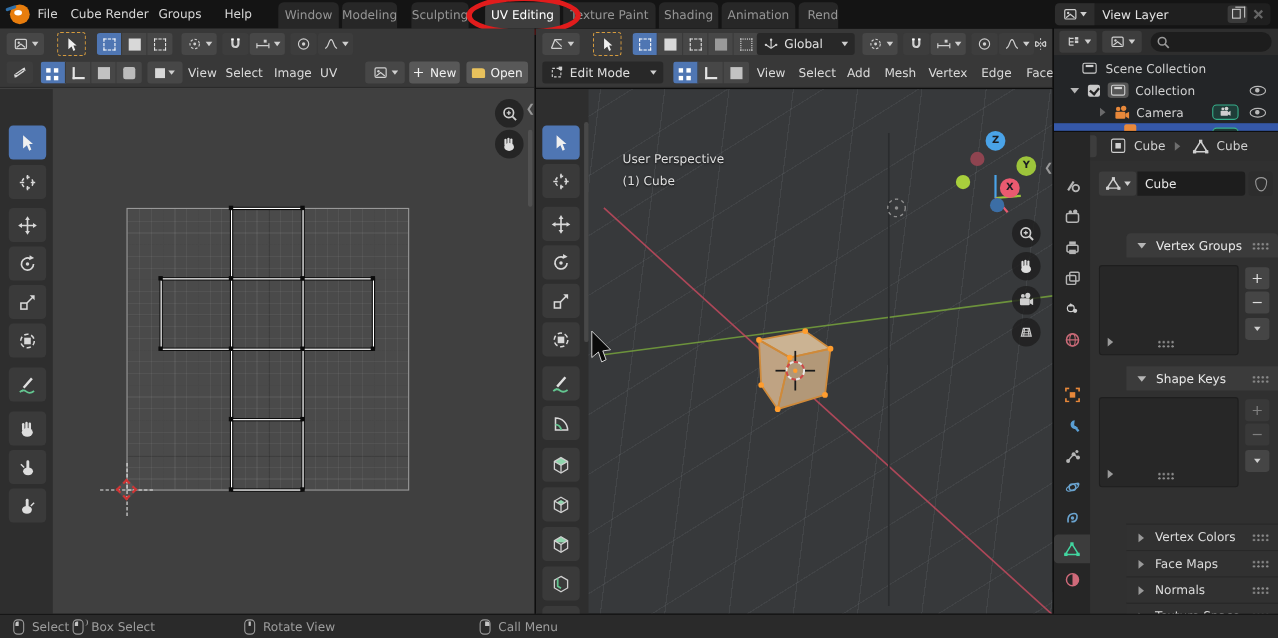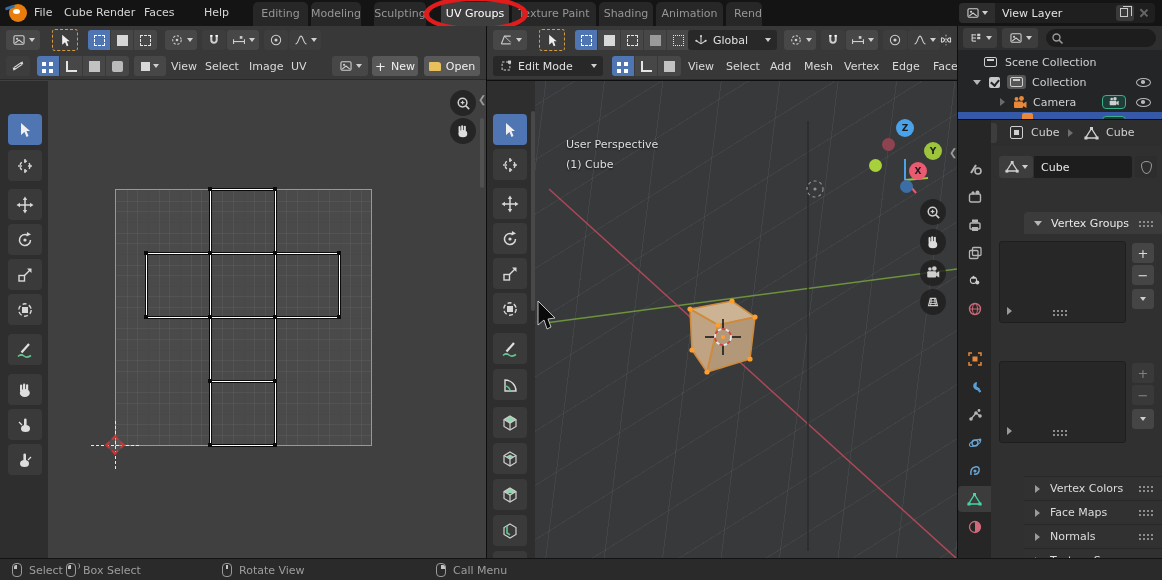--- a/index.html
+++ b/index.html
@@ -290,27 +290,27 @@
 </defs>
 </svg>
 
 <div id="app">
 
   <div class="topbar">
     <span class="blogo"></span>
     <span class="tmenu" style="left:26px">File</span>
     <span class="tmenu" style="left:56px">Cube</span>
     <span class="tmenu" style="left:88px">Render</span>
-    <span class="tmenu" style="left:136px">Faces</span>
+    <span class="tmenu" style="left:136px">Groups</span>
     <span class="tmenu" style="left:196px">Help</span>
 
-    <span class="tab" style="left:253px;width:55px">Editing</span>
+    <span class="tab" style="left:253px;width:55px">Window</span>
     <span class="tab" style="left:311px;width:50px">Modeling</span>
     <span class="tab" style="left:374px;width:52px">Sculpting</span>
-    <span class="tab active" style="left:441px;width:68px">UV Groups</span>
+    <span class="tab active" style="left:441px;width:68px">UV Editing</span>
     <span class="tab" style="left:512px;width:84px">Texture Paint</span>
     <span class="tab" style="left:599px;width:54px">Shading</span>
     <span class="tab" style="left:656px;width:67px">Animation</span>
     <span class="tab" style="left:726px;width:36px;text-align:left;padding-left:8px">Rendering</span>
 
     <div class="idw" style="left:959px;width:196px">
       <div class="iwi" style="width:36px">
         <svg width="14" height="14">
             <use href="#s-imgeditor"></use>
           </svg>
@@ -977,20 +977,25 @@
       <div class="listbox" style="left:8px;top:95px;width:127px;height:82px">
         <span class="tri-r" style="position:absolute;left:7px;bottom:7px"></span>
         <span class="grip" style="position:absolute;left:52px;bottom:6px"></span>
       </div>
       <div class="sqbtn" style="left:141px;top:97px">+</div>
       <div class="sqbtn" style="left:141px;top:119px">−</div>
       <div class="sqbtn" style="left:141px;top:143px">
           <span class="car"></span>
         </div>
 
+      <div class="phead" style="top:187px">
+        <span class="tri-d" style="margin-left:10px"></span>
+        <span style="margin-left:9px">Shape Keys</span>
+        <span class="grip" style="margin-left:auto;margin-right:8px"></span>
+      </div>
       <div class="listbox" style="left:8px;top:215px;width:127px;height:82px">
         <span class="tri-r" style="position:absolute;left:7px;bottom:7px"></span>
         <span class="grip" style="position:absolute;left:52px;bottom:6px"></span>
       </div>
       <div class="sqbtn dim" style="left:141px;top:217px">+</div>
       <div class="sqbtn dim" style="left:141px;top:239px">−</div>
       <div class="sqbtn" style="left:141px;top:263px">
           <span class="car"></span>
         </div>
 

